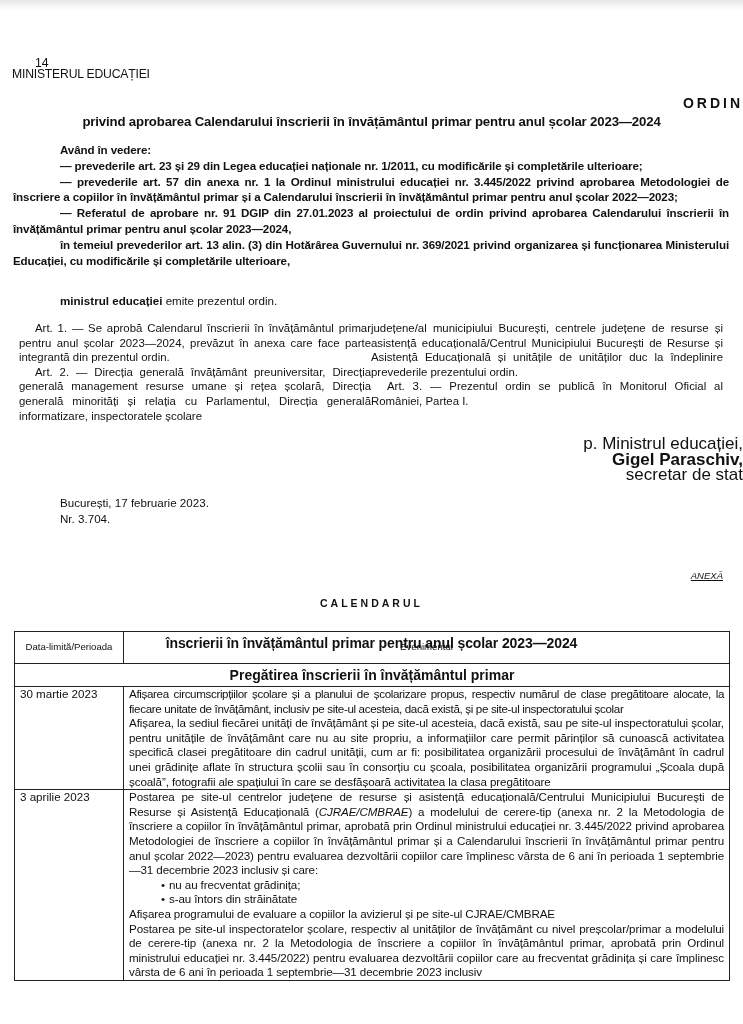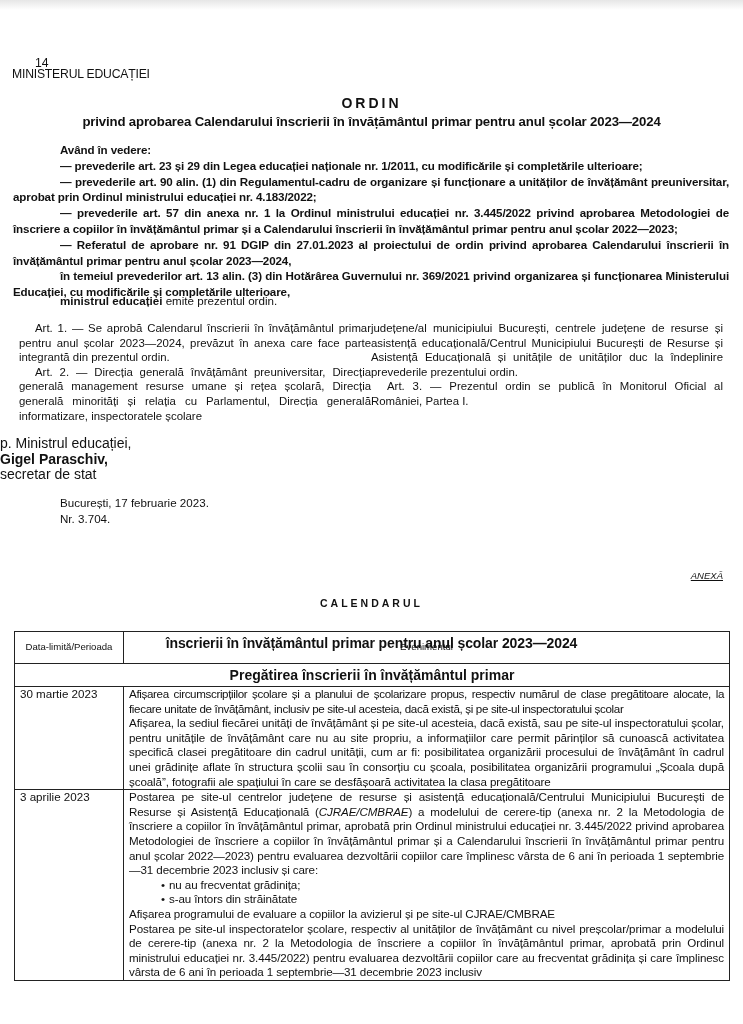--- a/index.html
+++ b/index.html
@@ -18,21 +18,21 @@
       font-size: 12.2px; line-height: 16px; margin-top: 16px;
     }
     .page-number { position: absolute; left: 35px; top: 0; }
     .publication { position: absolute; left: 185px; top: 0; letter-spacing: -0.1px; }
     .publication .small { font-size: 10.2px; }
     .ministry {
       position: absolute; left: 12px; top: 66px; font-size: 12.2px; line-height: 16px;
       letter-spacing: -0.2px;
     }
     .order-title {
-      position: absolute; left: 0; top: 94px; width: 743px; text-align: center;
+      position: absolute; left: 0; top: 94px; width: 743px; text-align: right;
       font-weight: bold; font-size: 14px; letter-spacing: 3px; line-height: 18px;
     }
     .order-subtitle {
       position: absolute; left: 0; top: 113px; width: 743px; text-align: center;
       font-weight: bold; font-size: 13.2px; line-height: 18px; letter-spacing: -0.15px;
     }
     .preamble {
       position: absolute; left: 13px; top: 142px; width: 716px;
       font-size: 11.6px; line-height: 15.8px; letter-spacing: -0.12px;
     }
@@ -43,22 +43,22 @@
     .emits b { font-weight: bold; }
     .articles {
       position: absolute; left: 13px; top: 321px; width: 716px;
       display: flex; justify-content: center;
       font-size: 11.4px; line-height: 14.6px;
     }
     .articles .col { width: 352px; }
     .articles p { margin: 0; text-align: justify; text-indent: 16px; }
     .articles p.cont { text-indent: 0; }
     .signature {
-      position: absolute; left: 0; top: 436px; width: 743px; text-align: left;
-      font-size: 14px; line-height: 15.5px;
+      position: absolute; left: 0; top: 436px; width: 743px; text-align: right;
+      font-size: 17px; line-height: 15.5px;
     }
     .signature .name { font-weight: bold; }
     .place-date {
       position: absolute; left: 60px; top: 495px; font-size: 11.6px; line-height: 16px;
     }
     .annex-label {
       position: absolute; right: 20px; top: 570px; font-size: 9.5px; font-style: italic;
       text-decoration: underline;
     }
     .cal-title {
@@ -101,21 +101,20 @@
 </div>
 
 <div class="ministry">MINISTERUL EDUCAȚIEI</div>
 
 <div class="order-title">ORDIN</div>
 <div class="order-subtitle">privind aprobarea Calendarului înscrierii în învățământul primar pentru anul școlar 2023—2024</div>
 
 <div class="preamble">
   <p>Având în vedere:</p>
   <p>— prevederile art. 23 și 29 din Legea educației naționale nr. 1/2011, cu modificările și completările ulterioare;</p>
-  <p>— prevederile art. 90 alin. (1) din Regulamentul-cadru de organizare și funcționare a unităților de învățământ preuniversitar, aprobat prin Ordinul ministrului educației nr. 4.183/2022;</p>
   <p>— prevederile art. 57 din anexa nr. 1 la Ordinul ministrului educației nr. 3.445/2022 privind aprobarea Metodologiei de înscriere a copiilor în învățământul primar și a Calendarului înscrierii în învățământul primar pentru anul școlar 2022—2023;</p>
   <p>— Referatul de aprobare nr. 91 DGIP din 27.01.2023 al proiectului de ordin privind aprobarea Calendarului înscrierii în învățământul primar pentru anul școlar 2023—2024,</p>
   <p>în temeiul prevederilor art. 13 alin. (3) din Hotărârea Guvernului nr. 369/2021 privind organizarea și funcționarea Ministerului Educației, cu modificările și completările ulterioare,</p>
 </div>
 
 <div class="emits"><b>ministrul educației</b><span> emite prezentul ordin.</span></div>
 
 <div class="articles">
   <div class="col">
     <p>Art. 1. — Se aprobă Calendarul înscrierii în învățământul primar pentru anul școlar 2023—2024, prevăzut în anexa care face parte integrantă din prezentul ordin.</p>

